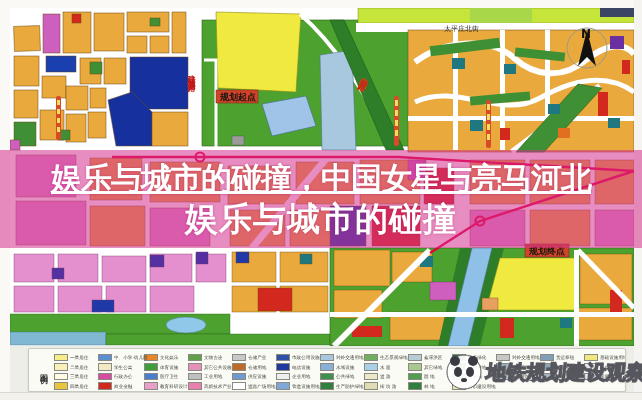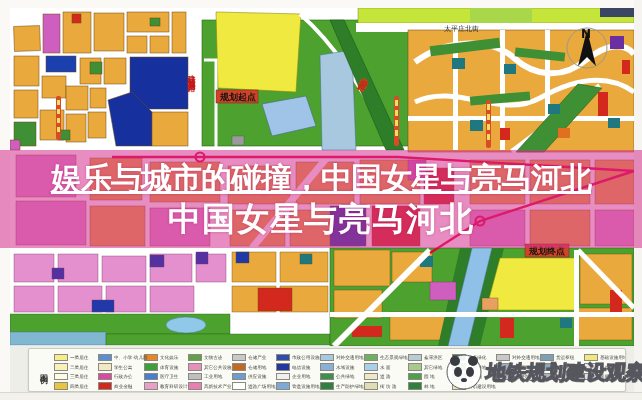--- a/index.html
+++ b/index.html
@@ -257,21 +257,21 @@
     <circle cx="587" cy="48" r="20" fill="none" stroke="#9a9a8a" stroke-width="1"></circle>
     <text x="581" y="38" font-size="12" font-weight="700" fill="#111111">N</text>
     <polygon points="587,30 596,66 587,57 578,66" fill="#111111"></polygon>
   </g>
 
   <rect x="8" y="346" width="626" height="46" fill="#eeeee8"></rect>
 </svg>
 
 <div class="banner">
   <div class="t1">娱乐与城市的碰撞，中国女星与亮马河北</div>
-  <div class="t2">中国女星与亮马河北</div>
+  <div class="t2">娱乐与城市的碰撞</div>
 </div>
 
 <div class="legend-box">
   <div class="legend-title">图例</div>
   <div class="legend-grid">
         <div class="lcol">
           <div class="litem">
             <span class="sw" style="background: rgb(247, 236, 138);"></span>
             <span class="lbl">一类居住</span>
           </div>

